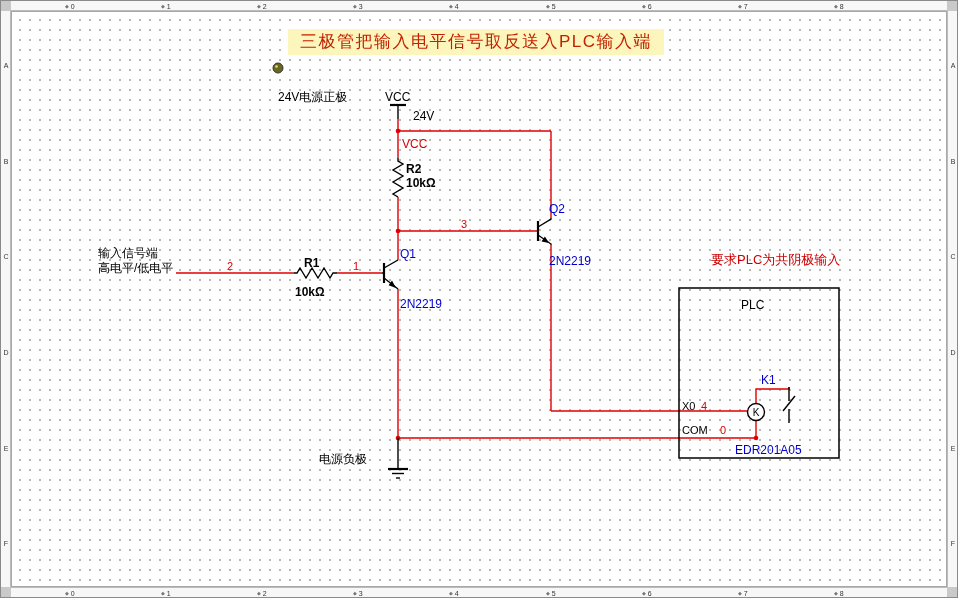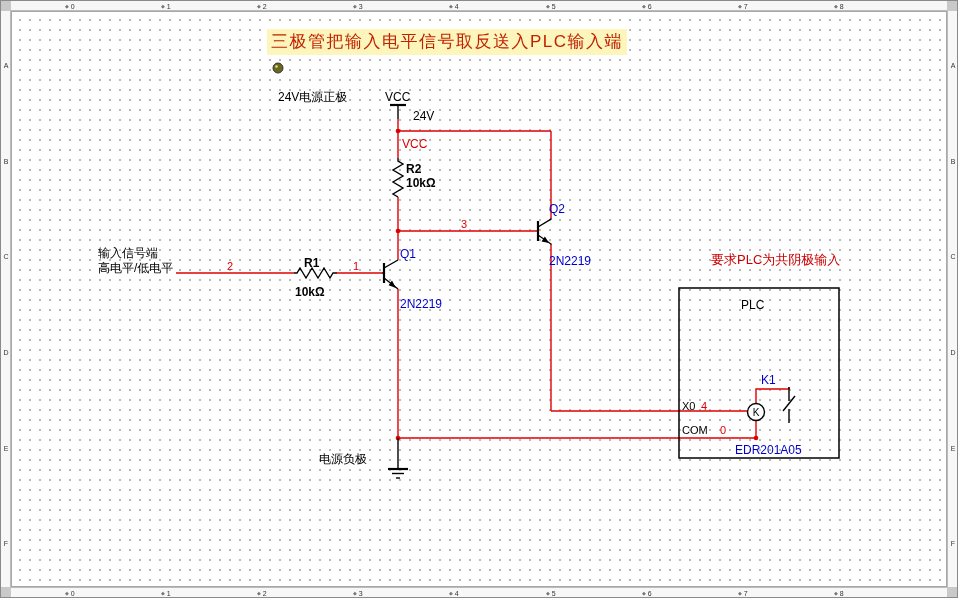--- a/index.html
+++ b/index.html
@@ -27,22 +27,22 @@
   .blk{stroke:#000;stroke-width:1.4;fill:none}
   .bar{stroke:#000;stroke-width:2.2;fill:none}
   .lbl{fill:#000;font-size:12px}
   .lbls{fill:#000;font-size:11px}
   .lblb{fill:#000;font-size:12px;font-weight:bold}
   .ref{fill:#0000cc;font-size:12px}
   .net{fill:#e00000;font-size:11px}
   .netname{fill:#e00000;font-size:12px}
   .note{fill:#cc0000;font-size:13px}
   .jd{fill:#e00000;stroke:none}
-  .title-note{position:absolute;left:266px;top:28px;z-index:4;background:#fcf6bd;
-              color:#c22000;font-size:17px;line-height:24px;padding:1px 4px;letter-spacing:1.5px;white-space:nowrap}
+  .title-note{position:absolute;left:287px;top:28px;z-index:4;background:#fcf6bd;
+              color:#c22000;font-size:17px;line-height:24px;padding:1px 12px;letter-spacing:1.5px;white-space:nowrap}
 </style>
 </head>
 <body>
 
 <div class="screen">
 
   <div class="canvas"></div>
 
   <div class="ruler ruler-top">
     <span class="hmark" style="left:54px"><span>0</span></span>

